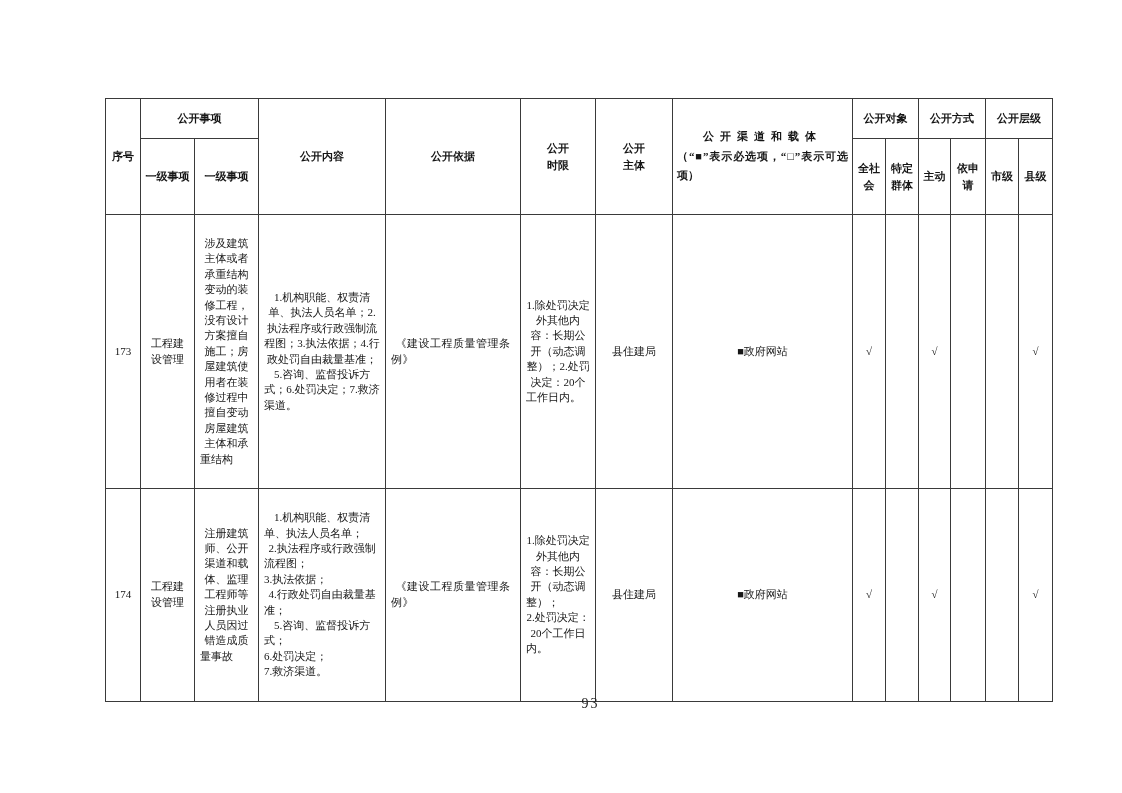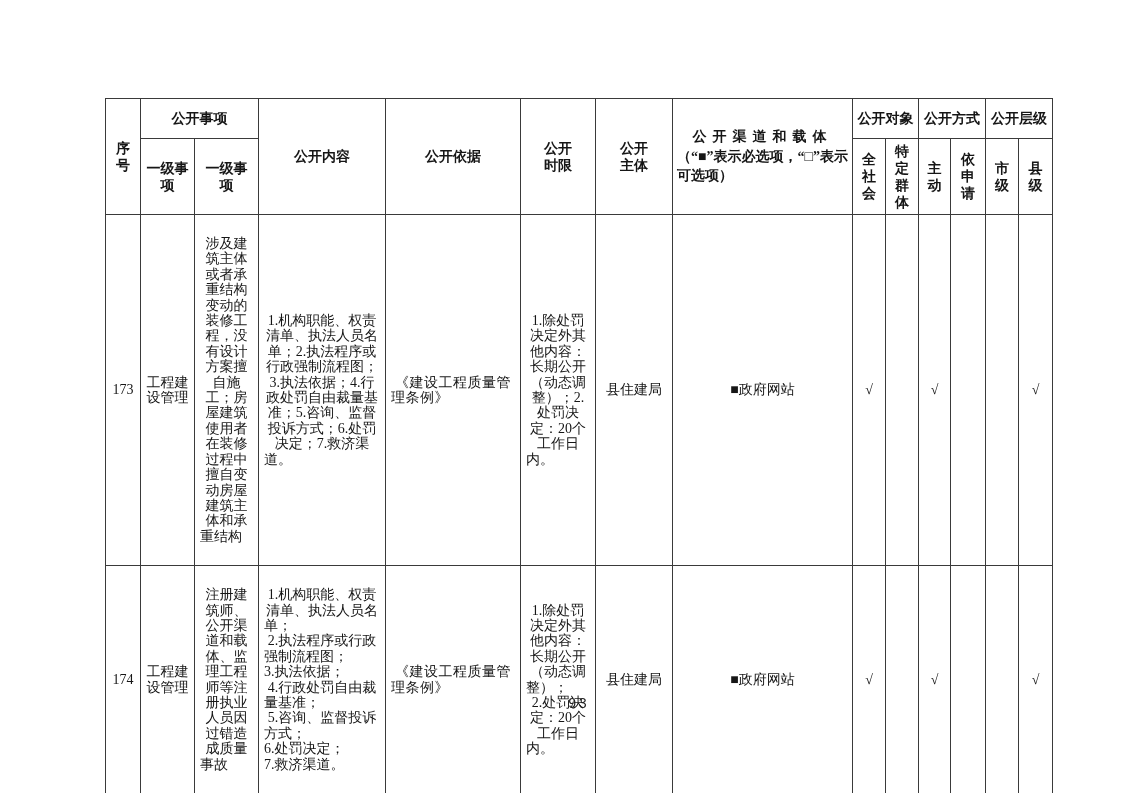--- a/index.html
+++ b/index.html
@@ -22,21 +22,21 @@
     top: 98px;
     width: 947px;
     border-collapse: collapse;
     table-layout: fixed;
     border: 1.5px solid #2e2e2e;
   }
   table.disclosure th,
   table.disclosure td {
     border: 1px solid #3a3a3a;
     vertical-align: middle;
-    font-size: 14px;
+    font-size: 11px;
     overflow: hidden;
   }
   table.disclosure th {
     font-weight: bold;
     text-align: center;
     line-height: 17px;
     padding: 2px 4px;
   }
   table.disclosure td {
     line-height: 15.4px;
@@ -76,28 +76,27 @@
   .c-basis { padding: 4px 8px; letter-spacing: 0.5px; }
   .c-time { padding: 4px 3px; }
   .c-chan {
     text-align: left;
     padding-left: 7px;
   }
   .c-check { font-size: 12px; }
 
   .page-number {
     position: absolute;
-    left: 105px;
+    left: 117px;
     top: 696px;
     width: 947px;
     text-align: center;
     font-size: 14px;
     letter-spacing: 2px;
     color: #222222;
-    font-family: Liberation Mono, monospace;
   }
 </style>
 </head>
 <body>
 
 <div class="page">
 
   <table class="disclosure">
     <colgroup>
       <col style="width:35px">

